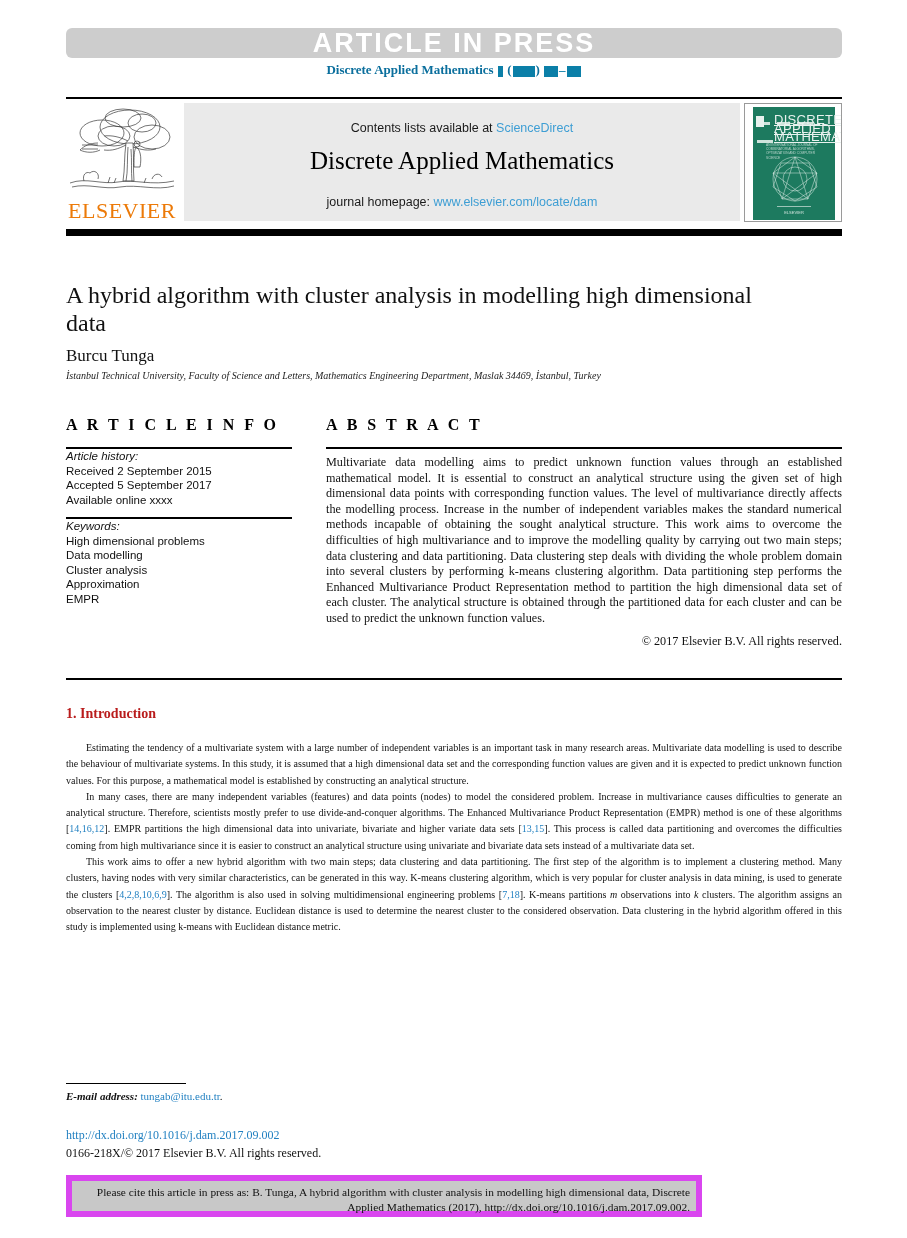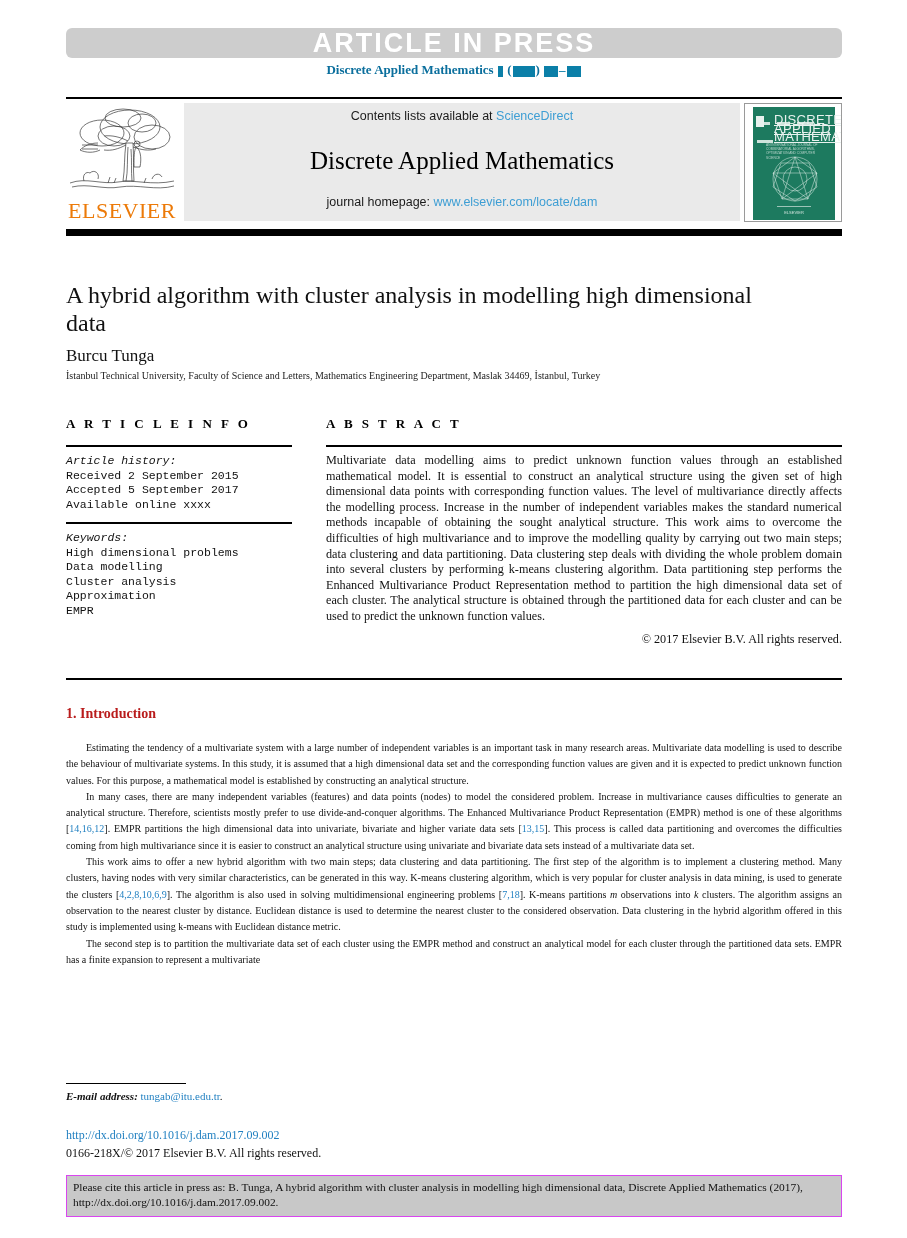--- a/index.html
+++ b/index.html
@@ -94,21 +94,21 @@
     line-height: 24px;
   }
   .journal-box {
     position: absolute;
     left: 118px; top: 2px;
     width: 556px; height: 118px;
     background: #eaeaea;
   }
   .contents-line {
     position: absolute;
-    left: 0; top: 6px;
+    left: 0; top: 18px;
     width: 556px;
     text-align: center;
     font-family: "Liberation Sans", sans-serif;
     font-size: 12.5px;
     color: #1a1a1a;
   }
   .sd-link { color: #3e9ed4; }
   .journal-title {
     position: absolute;
     left: 0; top: 44px;
@@ -216,52 +216,53 @@
     left: 66px; top: 346px;
     font-family: "Liberation Serif", serif;
     font-size: 17px;
     color: #111111;
   }
   .affiliation {
     position: absolute;
     left: 66px; top: 370px;
     width: 776px;
     font-family: "Liberation Serif", serif;
+    font-style: italic;
     font-size: 10px;
     color: #222222;
   }
 
   
   .info-col {
     position: absolute;
     left: 66px; top: 416px;
     width: 226px;
   }
   .abs-col {
     position: absolute;
     left: 326px; top: 416px;
     width: 516px;
   }
   .sec-head {
     font-family: "Liberation Serif", serif;
     font-weight: bold;
-    font-size: 13px;
+    font-size: 16px;
     letter-spacing: 3px;
     color: #000000;
   }
   .hr-thin {
     height: 2px;
     background: #000000;
     margin-top: 13px;
   }
   .info-group {
-    font-family: Liberation Mono, monospace;
+    font-family: Liberation Sans, sans-serif;
     font-size: 11.5px;
     line-height: 14.5px;
-    padding-top: 7px;
+    padding-top: 0;
     color: #111111;
   }
   .info-group .lbl { font-style: italic; }
   .hr-thin2 {
     height: 2px;
     background: #000000;
     margin-top: 10px;
   }
   .abstract-body {
     padding-top: 6px;
@@ -336,24 +337,25 @@
     left: 66px; top: 1146px;
     font-family: "Liberation Serif", serif;
     font-size: 12px;
     color: #111111;
   }
 
   
   .cite-box {
     position: absolute;
     left: 66px; top: 1175px;
-    width: 776px; height: 42px;
+    width: 636px; height: 42px;
     background: #c8c8c8;
-    border: 1px solid #d946ef;
+    border: 6px solid #d946ef;
     box-sizing: border-box;
+    text-align: right;
   }
   .cite-box-text {
     padding: 4px 6px 0 6px;
     font-family: "Liberation Serif", serif;
     font-size: 11.4px;
     line-height: 14.6px;
     color: #111111;
   }
 </style>
 </head>
@@ -486,21 +488,20 @@
   </div>
 
   <div class="rule-mid"></div>
 
   <div class="h2">1.  Introduction</div>
 
   <div class="body-text">
     <p>Estimating the tendency of a multivariate system with a large   number of independent variables is an important task in many research areas. Multivariate data modelling is used to describe the behaviour of multivariate systems. In this study, it is assumed that a high dimensional data set and the corresponding function values are given and it is expected to predict unknown function values. For this purpose, a mathematical model is established by constructing an analytical structure.</p>
     <p><span>In many cases, there are many independent variables (features) and data points (nodes) to model the considered problem. Increase in multivariance causes difficulties to generate an analytical structure. Therefore, scientists mostly prefer to use divide-and-conquer algorithms. The Enhanced Multivariance Product Representation (EMPR) method is one of these algorithms [</span><span class="cite">14,16,12</span><span>]. EMPR partitions the high dimensional data into univariate, bivariate and higher variate data sets [</span><span class="cite">13,15</span><span>]. This process is called data partitioning and overcomes the difficulties coming from high multivariance since it is easier to construct an analytical structure using univariate and bivariate data sets instead of a multivariate data set.</span></p>
     <p><span>This work aims to offer a new hybrid algorithm with two main steps; data clustering and data partitioning. The first step of the algorithm is to implement a clustering method. Many clusters, having nodes with very similar characteristics, can be generated in this way. K-means clustering algorithm, which is very popular for cluster analysis in data mining, is used to generate the clusters [</span><span class="cite">4,2,8,10,6,9</span><span>]. The algorithm is also used in solving multidimensional engineering problems [</span><span class="cite">7,18</span><span>]. K-means partitions </span><em>m</em><span> observations into </span><em>k</em><span> clusters. The algorithm assigns an observation to the nearest cluster by distance. Euclidean distance is used to determine the nearest cluster to the considered observation. Data clustering in the hybrid algorithm offered in this study is implemented using k-means with Euclidean distance metric.</span></p>
-    <p>The second step is to partition the multivariate data set of each cluster using the EMPR method and construct an analytical model for each cluster through the partitioned data sets. EMPR has a finite expansion to represent a multivariate</p>
   </div>
 
   <div class="foot-rule"></div>
   <div class="foot-email">
     <span class="lbl">E-mail address:</span>
     <a href="#">tungab@itu.edu.tr</a><span>.</span>
   </div>
   <div class="doi">http://dx.doi.org/10.1016/j.dam.2017.09.002</div>
   <div class="issn">0166-218X/© 2017 Elsevier B.V. All rights reserved.</div>
 

